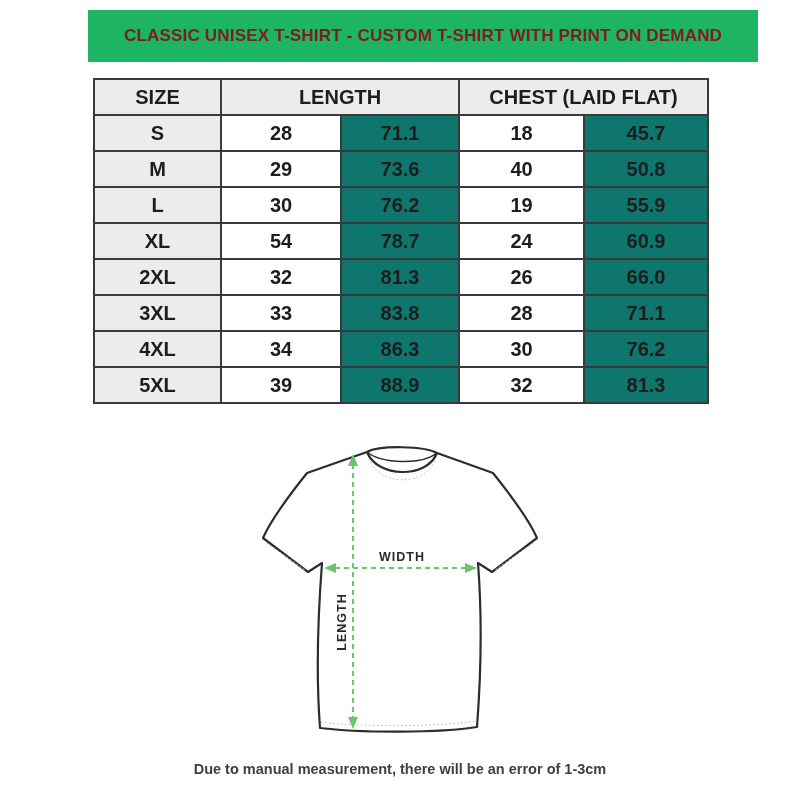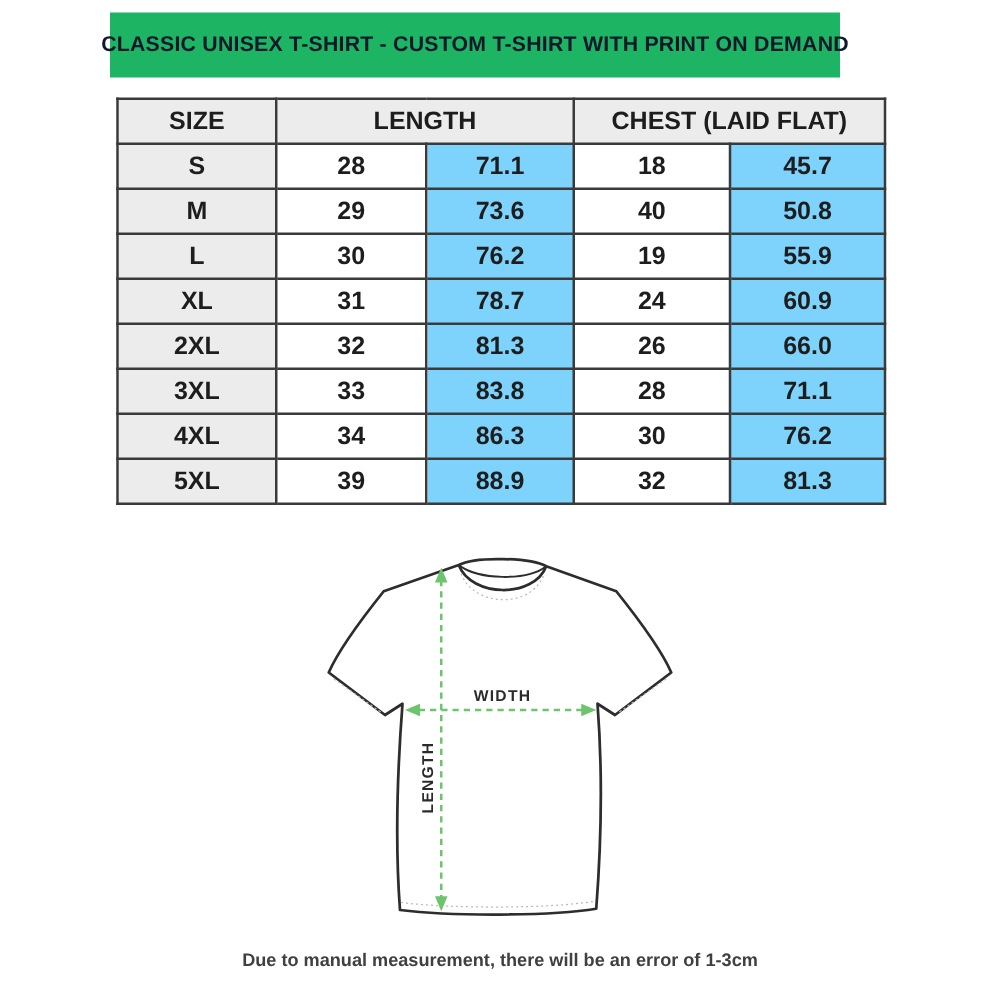--- a/index.html
+++ b/index.html
@@ -4,22 +4,22 @@
 <style>
   html,body { margin:0; padding:0; background:#ffffff; }
   body { font-family:"Liberation Sans", sans-serif; }
   .page {
     position:relative; width:800px; height:800px;
     background:#ffffff; overflow:hidden;
   }
 
   
   .banner {
-    position:absolute; left:88px; top:10px; width:584px; height:52px;
-    background:#1db463; color:#0f172a;
+    position:absolute; left:88px; top:10px; width:670px; height:52px;
+    background:#1db463; color:#7f1d1d;
     display:flex; align-items:center; justify-content:center;
   }
   .banner span {
     font-weight:bold; font-size:17px; letter-spacing:0.2px;
     white-space:nowrap;
   }
 
   
   .size-table {
     position:absolute; left:93px; top:78px; width:614px;
@@ -27,21 +27,21 @@
     border:2px solid #3a3a3a;
   }
   .size-table th, .size-table td {
     border:2px solid #3a3a3a;
     text-align:center; vertical-align:middle;
     font-weight:bold; font-size:20px; color:#1d1d1d;
     height:34px; padding:0; overflow:hidden; white-space:nowrap;
   }
   .size-table th { background:#ececec; }
   .size-table td.c-size { background:#ececec; }
-  .size-table td.c-cm { background:#7dd3fc; }
+  .size-table td.c-cm { background:#0f766e; }
   .size-table td.c-in { background:#ffffff;margin-top:40px; }
 
   
   .shirt-svg { position:absolute; left:230px; top:430px; }
   .diagram-label {
     font-family:"Liberation Sans", sans-serif;
     font-weight:bold; font-size:12.5px; fill:#2b2b2b; letter-spacing:1px;
   }
 
   
@@ -92,21 +92,21 @@
       </tr>
       <tr>
         <td class="c-size">L</td>
         <td class="c-in">30</td>
         <td class="c-cm">76.2</td>
         <td class="c-in">19</td>
         <td class="c-cm">55.9</td>
       </tr>
       <tr>
         <td class="c-size">XL</td>
-        <td class="c-in">31</td>
+        <td class="c-in">54</td>
         <td class="c-cm">78.7</td>
         <td class="c-in">24</td>
         <td class="c-cm">60.9</td>
       </tr>
       <tr>
         <td class="c-size">2XL</td>
         <td class="c-in">32</td>
         <td class="c-cm">81.3</td>
         <td class="c-in">26</td>
         <td class="c-cm">66.0</td>

